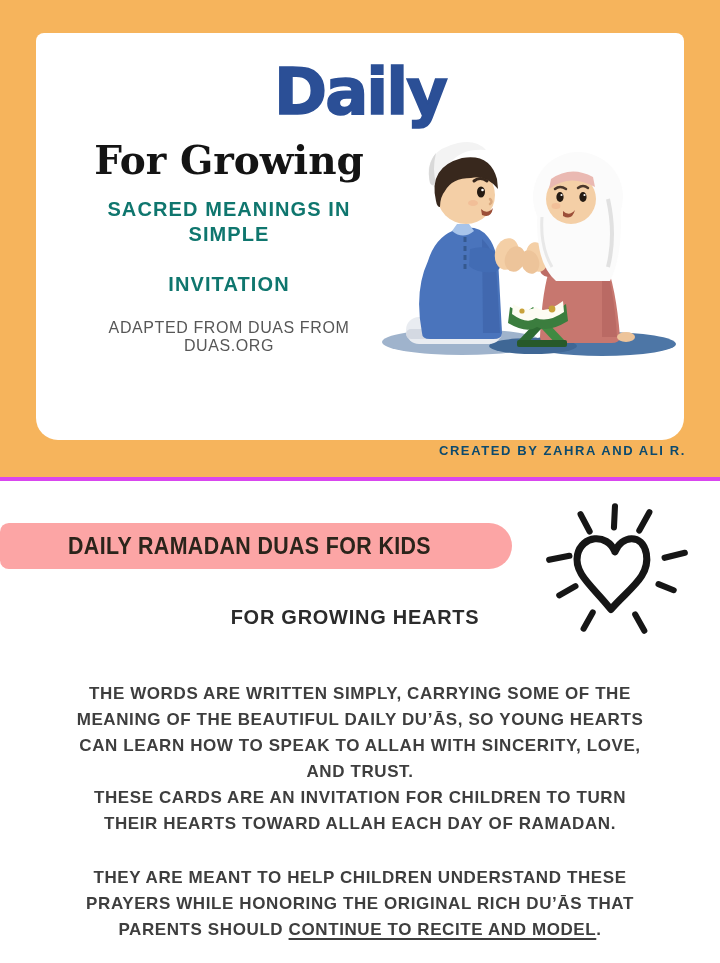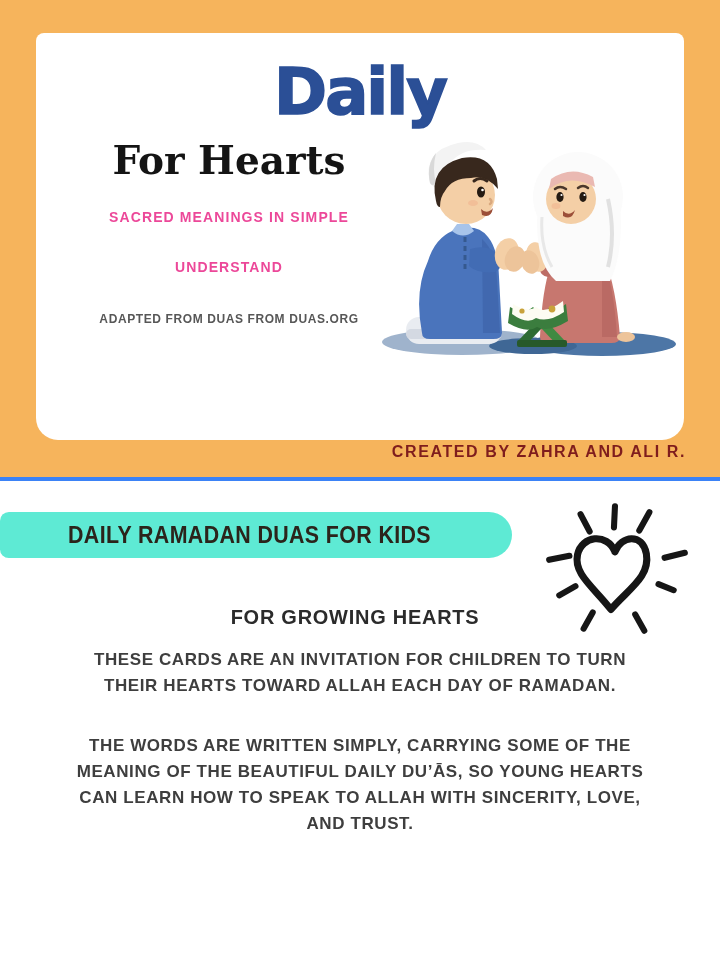--- a/index.html
+++ b/index.html
@@ -1,40 +1,40 @@
 <!DOCTYPE html>
 <html><head>
 <meta charset="utf-8">
 <style>
   html,body{margin:0;padding:0;background:#ffffff;}
   .page{position:relative;width:720px;height:963px;background:#ffffff;overflow:hidden;
         font-family:"Liberation Sans","DejaVu Sans",sans-serif;}
 
   
   .hero{position:relative;width:720px;height:481px;background:#F6B45C;
-        border-bottom:4px solid #3b82f6;box-sizing:border-box;}
+        border-bottom:4px solid #d946ef;box-sizing:border-box;}
   .card{position:absolute;left:36px;top:33px;width:648px;height:407px;background:#ffffff;
         border-radius:8px 8px 22px 22px;}
   .title{margin:0;padding-top:26px;text-align:center;color:#2B4F96;
          font-family:"DejaVu Sans",sans-serif;font-weight:bold;font-size:64px;line-height:66px;
          letter-spacing:-2px;-webkit-text-stroke:1.6px #2B4F96;}
   .card-row{position:relative;width:100%;height:240px;}
   .left-col{position:absolute;left:28px;top:14px;width:330px;text-align:center;}
   .subtitle{margin:0;font-family:"DejaVu Serif","Liberation Serif",serif;font-weight:bold;
             font-size:39px;line-height:42px;color:#141414;}
-  .tagline{margin-top:24px;font-size:14px;font-weight:bold;letter-spacing:1.1px;
-           line-height:25px;color:#ec4899;}
-  .attribution{margin-top:32px;font-size:12px;font-weight:bold;letter-spacing:0.6px;color:#575757;}
+  .tagline{margin-top:16px;font-size:20px;font-weight:bold;letter-spacing:1.1px;
+           line-height:25px;color:#0f766e;}
+  .attribution{margin-top:22px;font-size:16px;font-weight:normal;letter-spacing:0.6px;color:#575757;}
   .illustration{position:absolute;right:4px;bottom:6px;width:310px;height:220px;}
-  .credit{position:absolute;right:34px;top:443px;font-size:16px;font-weight:bold;
-          letter-spacing:1.6px;color:#7f1d1d;}
+  .credit{position:absolute;right:34px;top:443px;font-size:13px;font-weight:bold;
+          letter-spacing:1.6px;color:#0c4a6e;}
 
   
   .content{position:relative;width:720px;}
-  .pill{position:absolute;left:0;top:31px;width:512px;height:46px;background:#5eead4;
+  .pill{position:absolute;left:0;top:42px;width:512px;height:46px;background:#fca5a5;
         border-radius:10px 26px 26px 10px;display:flex;align-items:center;box-sizing:border-box;
         padding-left:68px;}
   .pill-label{font-size:23px;font-weight:bold;letter-spacing:0.4px;color:#2B241B;
               transform:scaleX(0.93) scaleY(1.04);transform-origin:left center;white-space:nowrap;}
   .heart-doodle{position:absolute;left:536px;top:16px;width:162px;height:152px;}
   .subheading{position:absolute;left:0;top:124px;width:710px;text-align:center;margin:0;
               font-size:21px;font-weight:bold;letter-spacing:0.8px;color:#2B2B2B;
               transform:scaleX(0.95);}
   .paragraphs{position:absolute;left:0;top:166px;width:720px;}
   .para{margin:0 auto;width:700px;text-align:center;font-size:17px;font-weight:bold;
@@ -49,23 +49,23 @@
 
 <div class="page">
 
   <div class="hero">
     <div class="card">
 
       <h1 class="title"><span>Daily</span><br></h1>
 
       <div class="card-row">
         <div class="left-col">
-          <h2 class="subtitle"><span>For Hearts</span><br></h2>
+          <h2 class="subtitle"><span>For Growing</span><br></h2>
 
-          <div class="tagline"><span>SACRED MEANINGS IN SIMPLE</span><br><br><span>UNDERSTAND</span></div>
+          <div class="tagline"><span>SACRED MEANINGS IN SIMPLE</span><br><br><span>INVITATION</span></div>
 
           <div class="attribution">ADAPTED FROM DUAS FROM DUAS.ORG</div>
         </div>
 
         <div class="illustration">
           <svg viewBox="0 0 310 220" width="310" height="220">
 
             <ellipse cx="92" cy="203" rx="80" ry="13" fill="#9FB3CC"></ellipse>
             <ellipse cx="232" cy="205" rx="74" ry="12" fill="#4D76A6"></ellipse>
             <ellipse cx="163" cy="207" rx="44" ry="8" fill="#3F6795"></ellipse>
@@ -156,20 +156,21 @@
           <line x1="47" y1="130" x2="56" y2="114" stroke-width="6"></line>
           <line x1="107" y1="132" x2="98" y2="116" stroke-width="6"></line>
         </g>
       </svg>
     </div>
 
     <h3 class="subheading">FOR GROWING HEARTS</h3>
 
     <div class="paragraphs">
 
+      <p class="para para2"><span>THE WORDS ARE WRITTEN SIMPLY, CARRYING SOME OF THE</span><br><span>MEANING OF THE BEAUTIFUL DAILY DU’ĀS, SO YOUNG HEARTS</span><br><span>CAN LEARN HOW TO SPEAK TO ALLAH WITH SINCERITY, LOVE,</span><br><span>AND TRUST.</span></p>
+
       <p class="para para1"><span>THESE CARDS ARE AN INVITATION FOR CHILDREN TO TURN</span><br><span>THEIR HEARTS TOWARD ALLAH EACH DAY OF RAMADAN.</span></p>
 
-      <p class="para para2"><span>THE WORDS ARE WRITTEN SIMPLY, CARRYING SOME OF THE</span><br><span>MEANING OF THE BEAUTIFUL DAILY DU’ĀS, SO YOUNG HEARTS</span><br><span>CAN LEARN HOW TO SPEAK TO ALLAH WITH SINCERITY, LOVE,</span><br><span>AND TRUST.</span></p>
-
+      <p class="para para3"><span>THEY ARE MEANT TO HELP CHILDREN UNDERSTAND THESE</span><br><span>PRAYERS WHILE HONORING THE ORIGINAL RICH DU’ĀS THAT</span><br><span>PARENTS SHOULD </span><span class="uline">CONTINUE TO RECITE AND MODEL</span><span>.</span></p>
 
     </div>
   </div>
 </div>
 
 </body></html>

